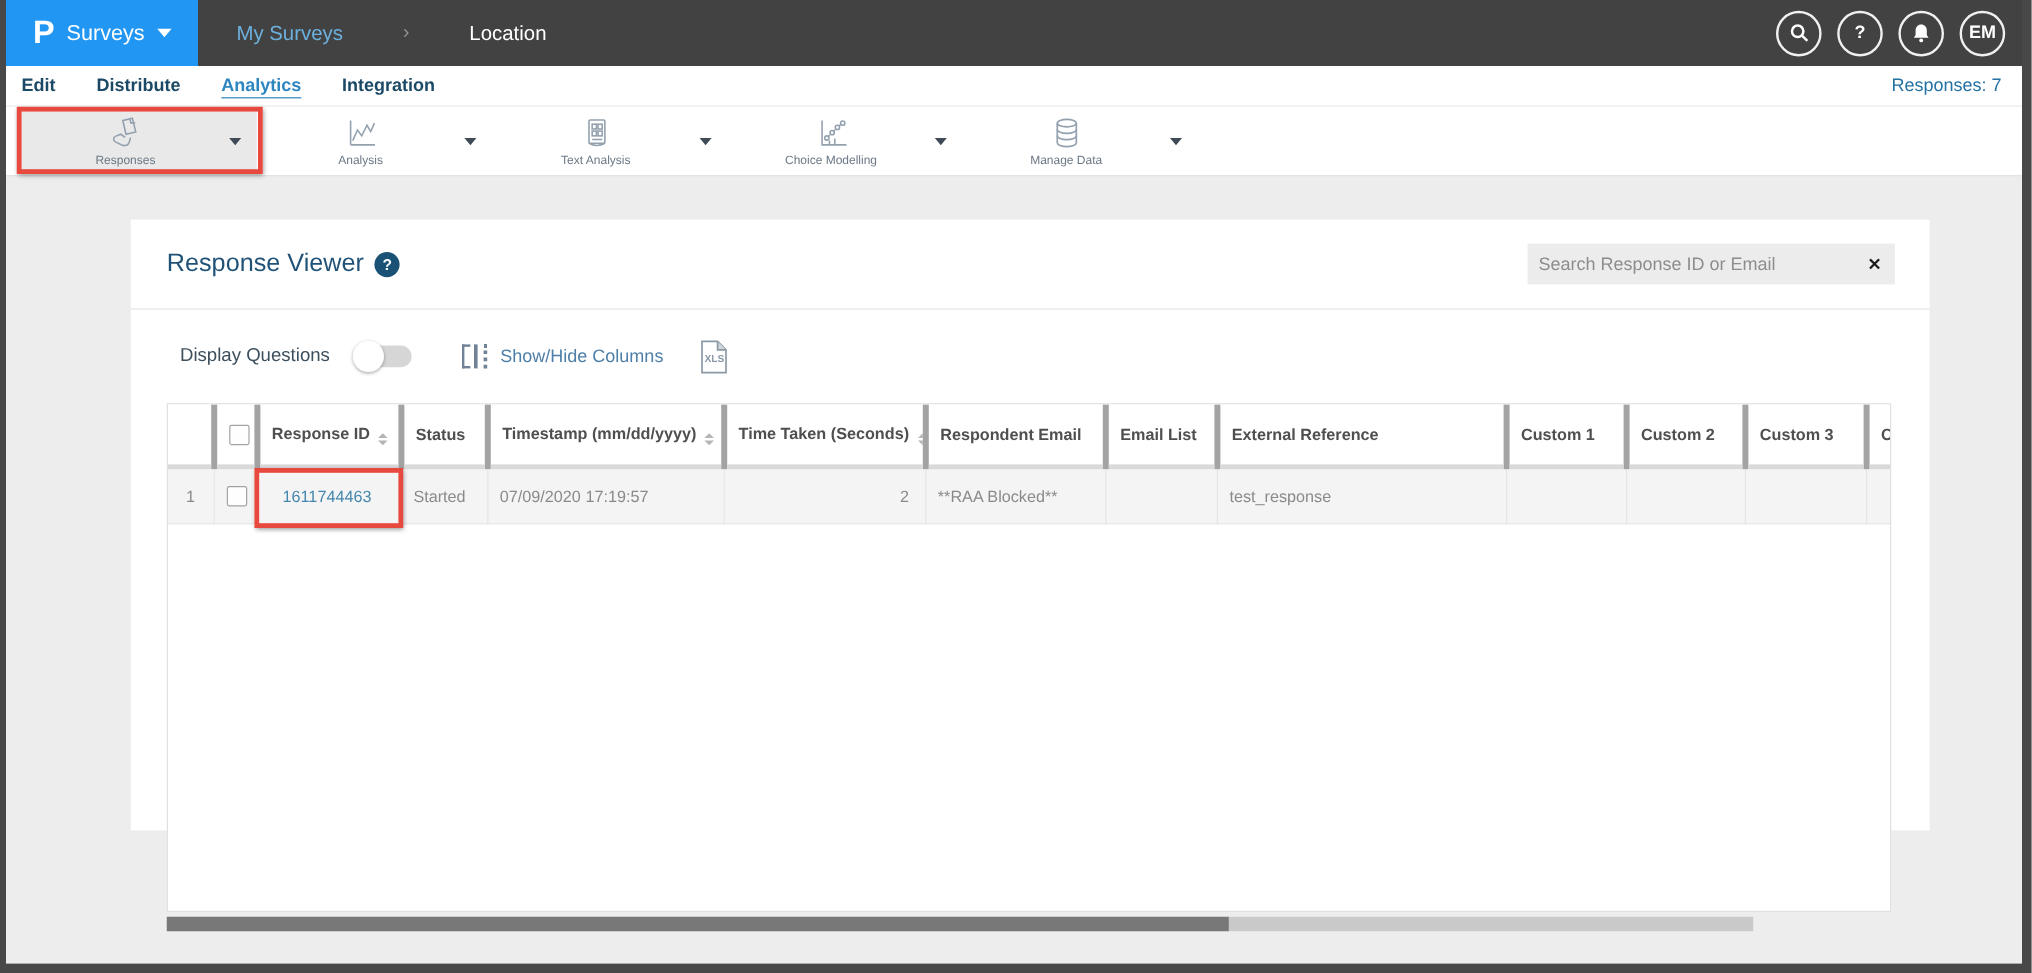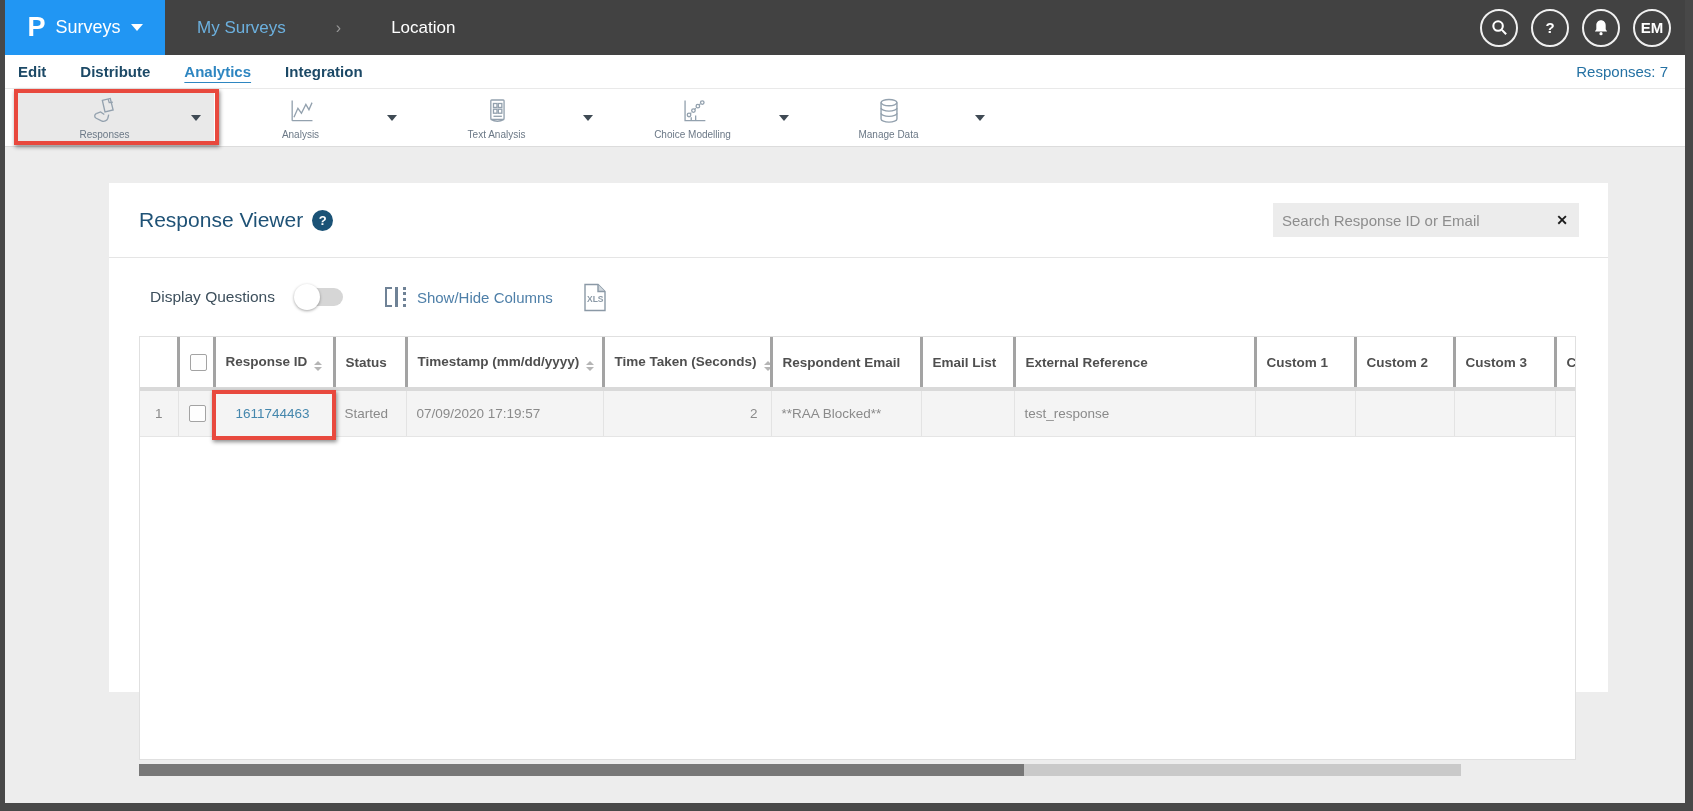--- a/index.html
+++ b/index.html
@@ -67,21 +67,21 @@
   .shc-icon .dots { width:0; height:20px; border-left:3px dotted #6f8296; margin-left:5px; }
   .shc-label { font-size:15px; color:#4e7fa8; }
   .xls-btn { margin-left:30px; cursor:pointer; display:flex; }
 
   
   .table-wrap { margin-left:30px; width:1437px; height:424px; border:1px solid #e0e0e0; overflow:hidden; position:relative; background:#fff; }
   table { border-collapse:collapse; table-layout:fixed; width:1515px; }
   col.c0{width:38px} col.c1{width:36px} col.c2{width:120px} col.c3{width:72px}
   col.c4{width:197px} col.c5{width:168px} col.c6{width:150px} col.c7{width:93px}
   col.c8{width:241px} col.c9{width:100px} col.c10{width:99px} col.c11{width:101px} col.c12{width:100px}
-  th { height:52px; border-right:3px solid #a3a3a3; border-bottom:4px solid #d9d9d9; font-size:13.5px; color:#4f4f4f; text-align:left; padding:0 10px; font-weight:bold; background:#fff; white-space:nowrap; overflow:hidden; }
+  th { height:52px; border-right:5px solid #a3a3a3; border-bottom:4px solid #d9d9d9; font-size:13.5px; color:#4f4f4f; text-align:left; padding:0 10px; font-weight:bold; background:#fff; white-space:nowrap; overflow:hidden; }
   td { height:47px; border-right:1px solid #e3e3e3; border-bottom:1px solid #e5e5e5; font-size:13.5px; color:#8a8a8a; padding:0 10px; background:#f4f4f4; white-space:nowrap; overflow:hidden; }
   td.center, th.center { text-align:center; }
   td.right { text-align:right; padding-right:13px; }
   td.link { color:#4587ad; cursor:pointer;text-align:center; }
   .cb { width:17px; height:17px; border:1px solid #a3a3a3; border-radius:2px; background:#fefefe; display:inline-block; vertical-align:middle; cursor:pointer; }
   .sort { display:inline-flex; flex-direction:column; gap:2px; margin-left:7px; vertical-align:1px; }
   .sort i { width:0; height:0; border-left:4px solid transparent; border-right:4px solid transparent; }
   .sort .up { border-bottom:4px solid #b5b5b5; }
   .sort .down { border-top:4px solid #b5b5b5; }
   .anno-cell { position:absolute; left:72px; top:53px; width:124px; height:50px; border:4px solid #e8493e; box-shadow:1px 2px 4px rgba(0,0,0,.45); z-index:4; pointer-events:none; }

